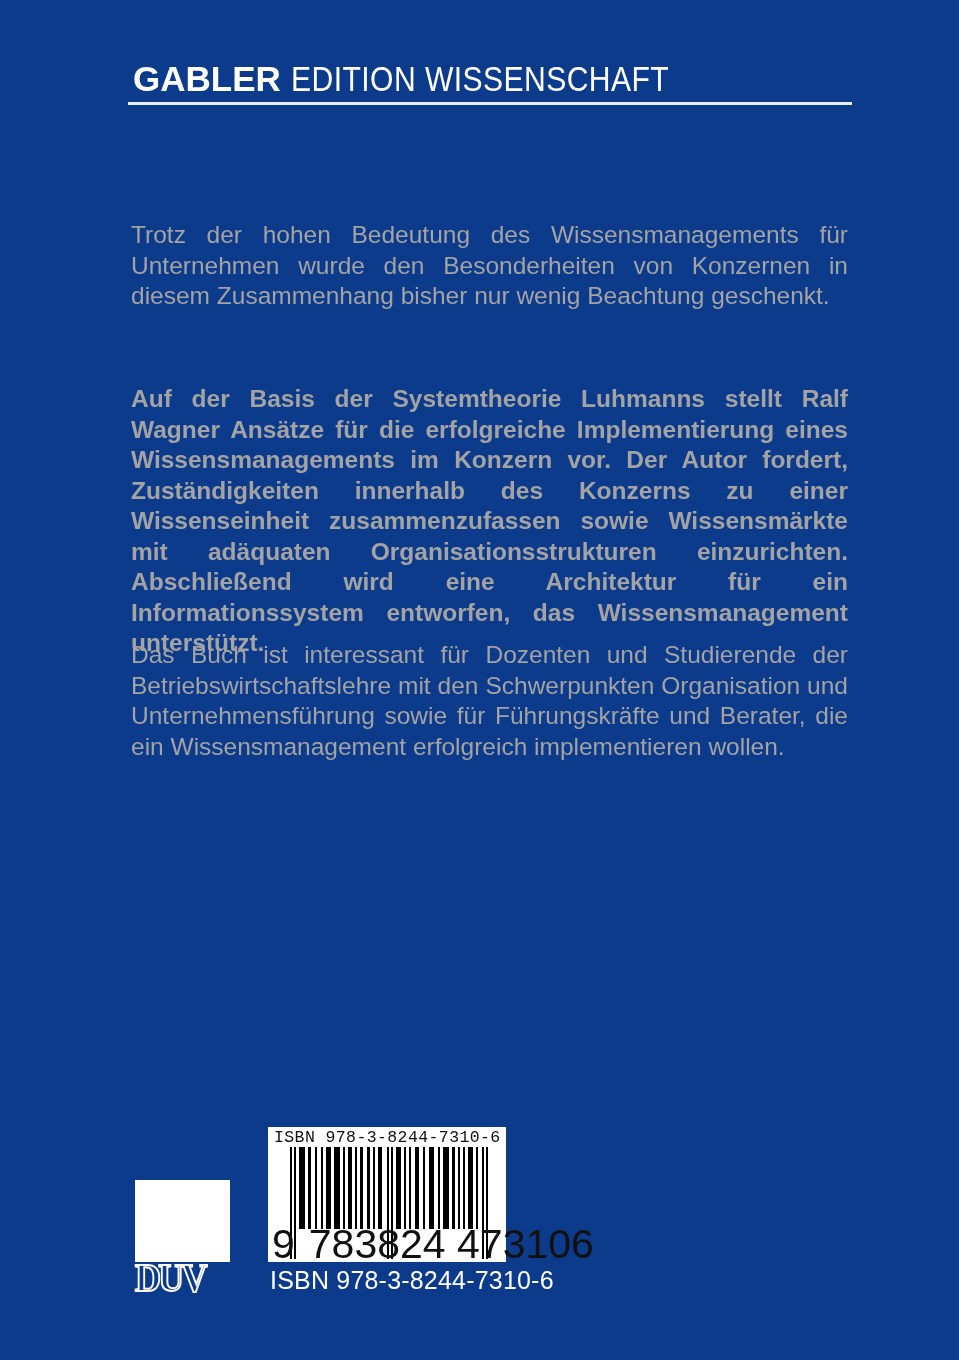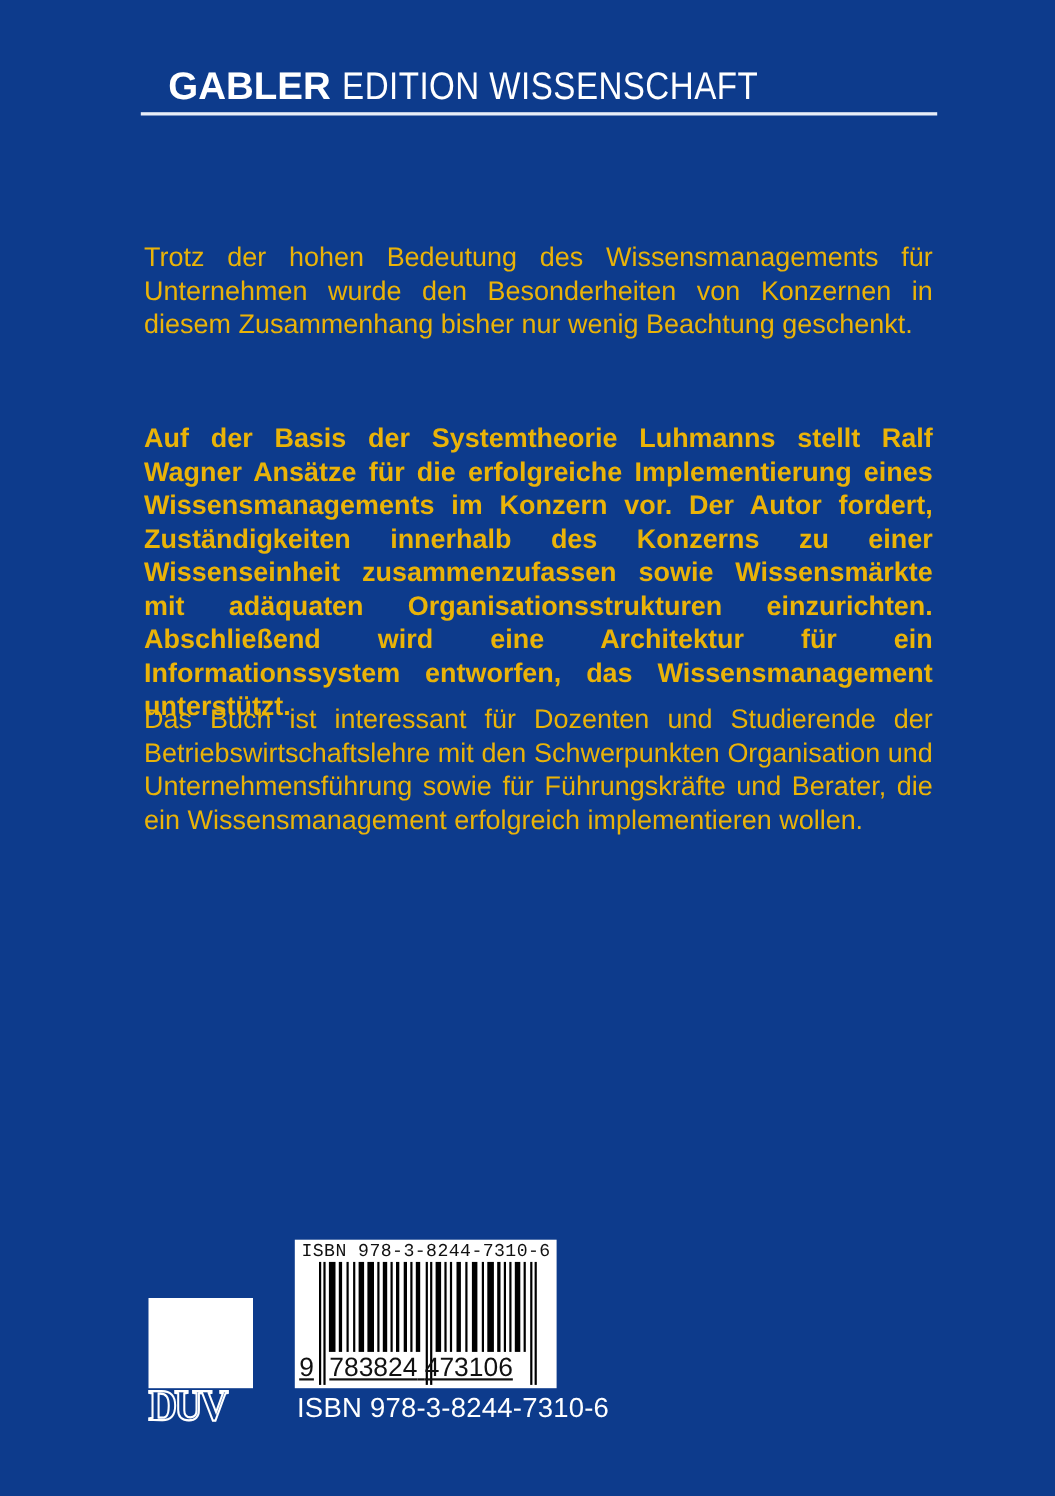--- a/index.html
+++ b/index.html
@@ -8,30 +8,30 @@
       background: #0d3b8c;
       position: relative; overflow: hidden;
       font-family: "Liberation Sans", sans-serif;
       color: #ffffff;
     }
     .series-title {
       position: absolute; left: 133px; top: 58px;
       font-size: 35px; letter-spacing: 0.5px; white-space: nowrap;
       line-height: 42px;
     }
-    .series-title .brand { font-weight: bold; letter-spacing: 0; margin-left: 20px; }
+    .series-title .brand { font-weight: bold; letter-spacing: 0; }
     .series-title .rest { font-weight: normal; transform: scaleX(0.86); display: inline-block; transform-origin: left center; }
     .rule {
       position: absolute; left: 128px; top: 102px;
       width: 724px; height: 3px; background: #e8eef8;
     }
     .blurb {
       position: absolute; left: 131px; width: 717px;
       font-size: 24.5px; line-height: 30.5px;
-      text-align: justify; color: #eab308;
+      text-align: justify; color: #a3a3a3;
     }
     .blurb p { margin: 0; }
     #p1 { top: 220px; }
     #p2 { top: 384px; font-weight: bold; }
     #p3 { top: 640px; }
 
     .duv-logo {
       position: absolute; left: 135px; top: 1180px;
       width: 100px; height: 118px; font-family: Liberation Serif, serif;
     }
@@ -55,21 +55,21 @@
     .barcode-top {
       position: absolute; left: 6px; top: 1px;
       font-family: "Liberation Mono", monospace; font-size: 16.5px;
       letter-spacing: 0.4px; white-space: nowrap; color: #111;
     }
     .bars {
       position: absolute; left: 22px; top: 20px; width: 210px; height: 112px;
     }
     .barcode-digits {
       position: absolute; left: 4px; top: 100px;
-      font-size: 24px; line-height: 34px; white-space: nowrap; color: #111; text-decoration: underline;
+      font-size: 41px; line-height: 34px; white-space: nowrap; color: #111;
     }
     .barcode-digits .first { margin-right: 14px; }
     .isbn-bottom {
       position: absolute; left: 270px; top: 1266px;
       font-size: 25px; letter-spacing: 0.2px; white-space: nowrap;
       color: #ffffff;
     }
   </style>
 </head>
 <body>

